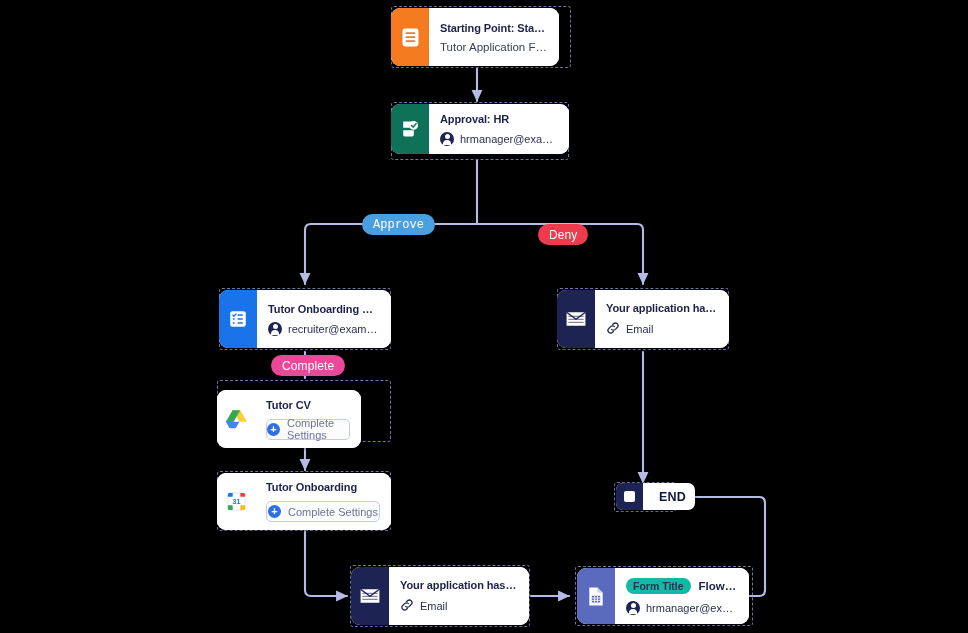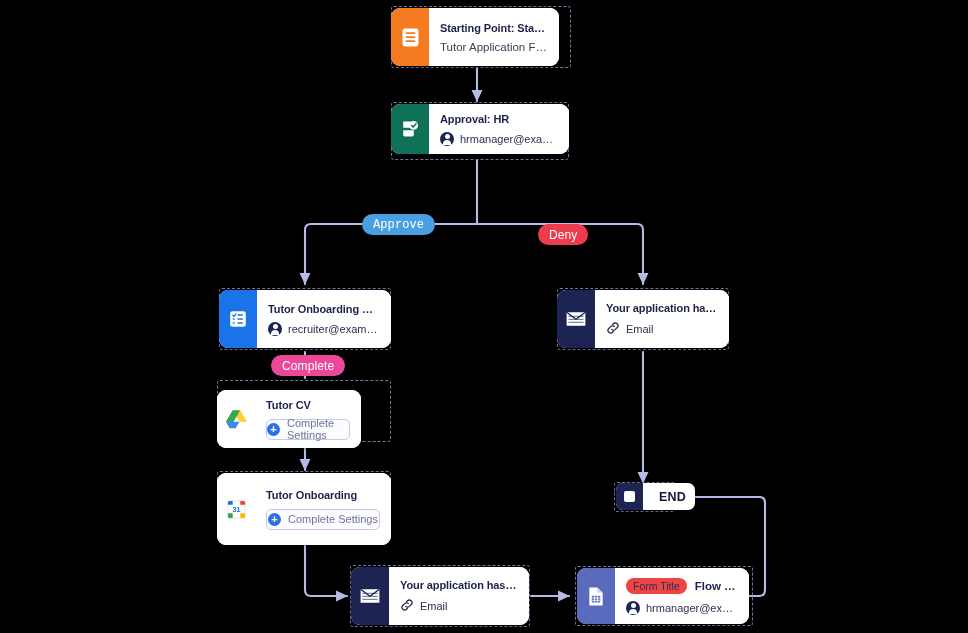--- a/index.html
+++ b/index.html
@@ -169,23 +169,23 @@
     line-height: 12px;
     text-align: center;
     font-weight: bold;
     flex: 0 0 13px;
   }
   
   .chip {
     display: inline-block;
     padding: 2px 7px;
     border-radius: 9px;
-    background: #ef4444;
+    background: #14b8a6;
     font-size: 10.5px;
-    font-weight: normal;
+    font-weight: bold;
     color: #2a3052;
   }
   .chip-row {
     display: flex;
     align-items: center;
     gap: 8px;
     white-space: nowrap;
     overflow: hidden;
   }
   .chip-val {
@@ -357,21 +357,21 @@
     </div>
     <div class="node-body" style="gap:8px;">
       <div class="node-title">Tutor CV</div>
       <div class="cs-btn">
         <span class="plus">+</span>
         <span>Complete Settings</span>
       </div>
     </div>
   </div>
 
-  <div class="node" style="left:217px;top:473px;width:174px;height:72px;">
+  <div class="node" style="left:217px;top:473px;width:174px;height:57px;">
     <div class="node-icon" style="background:#ffffff;">
       <svg width="21" height="21" viewBox="0 0 22 22" aria-hidden="true">
         <rect x="2" y="2" width="18" height="18" rx="1.6" fill="#ffffff" stroke="#dadce0" stroke-width="0.8"></rect>
         <path d="M2 3.6A1.6 1.6 0 0 1 3.6 2H7v4H2z" fill="#1a73e8"></path>
         <path d="M15 2h3.4A1.6 1.6 0 0 1 20 3.6V6h-5z" fill="#ea4335"></path>
         <path d="M2 15h5v5H3.6A1.6 1.6 0 0 1 2 18.4z" fill="#34a853"></path>
         <path d="M15 15h5v3.4a1.6 1.6 0 0 1-1.6 1.6H15z" fill="#fbbc04"></path>
         <rect x="7" y="6" width="8" height="9" fill="#ffffff"></rect>
         <text x="11" y="13.6" font-size="7.4" font-family="Liberation Sans, sans-serif" font-weight="bold" fill="#1a73e8" text-anchor="middle">31</text>
       </svg>

